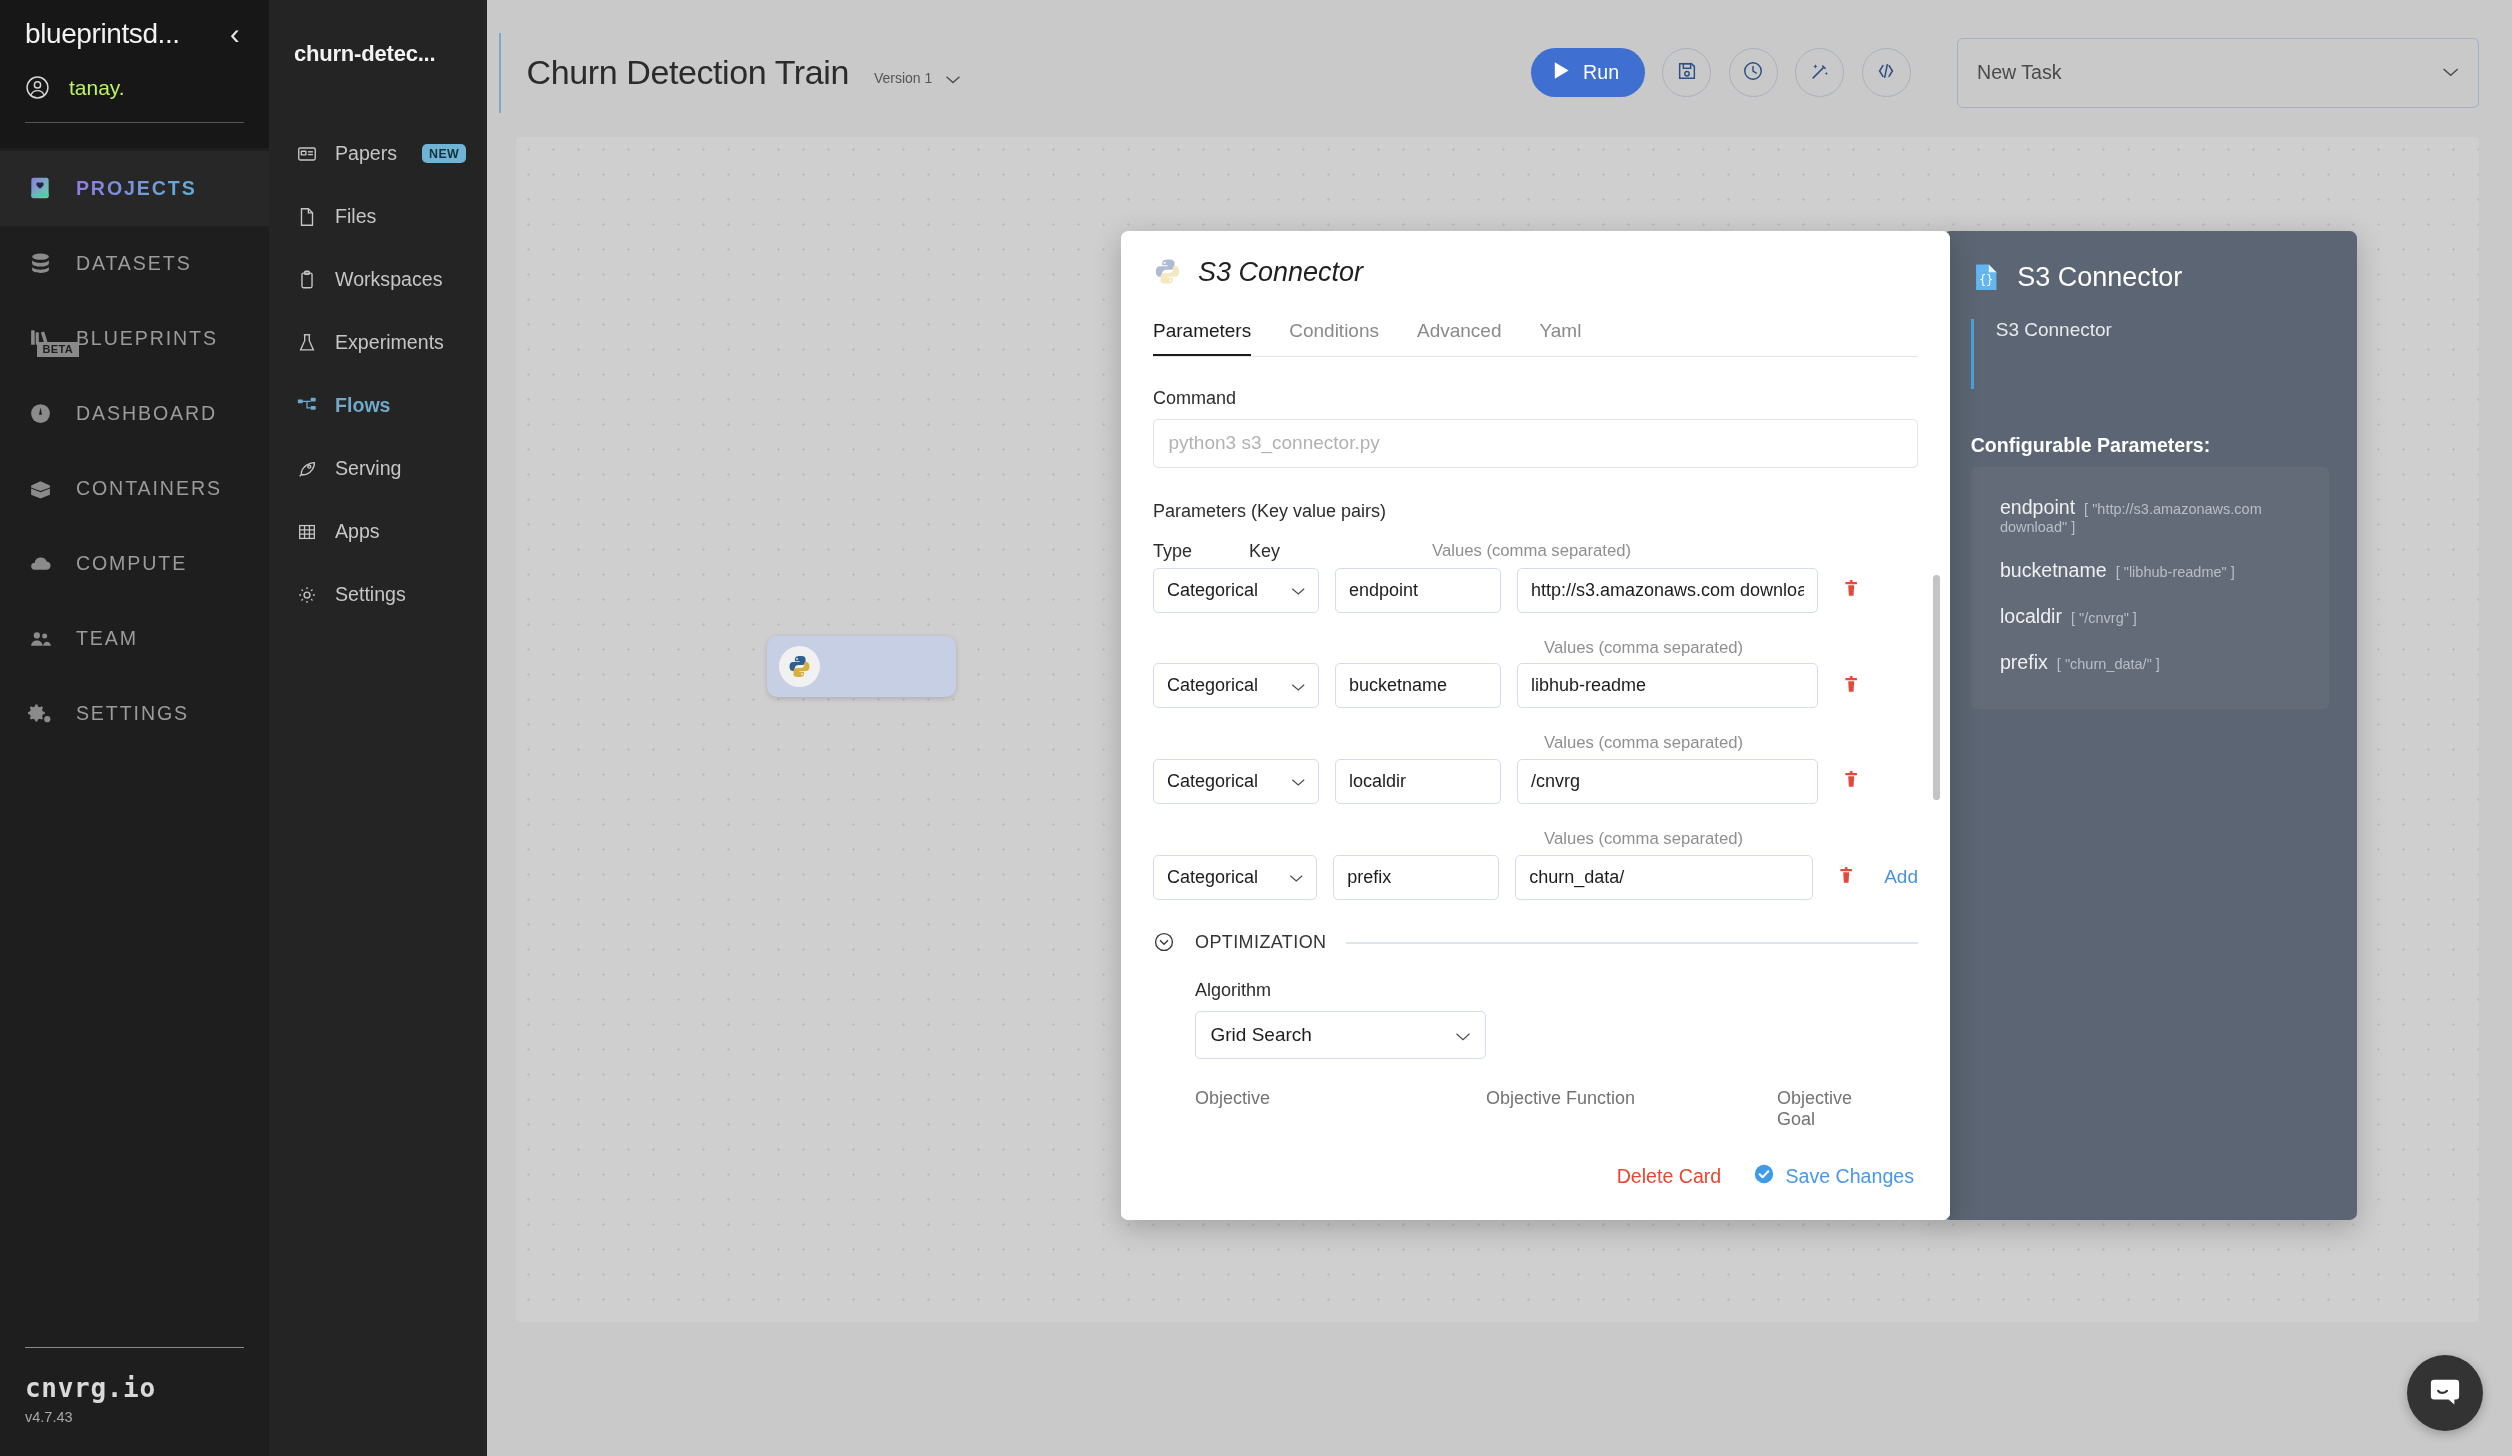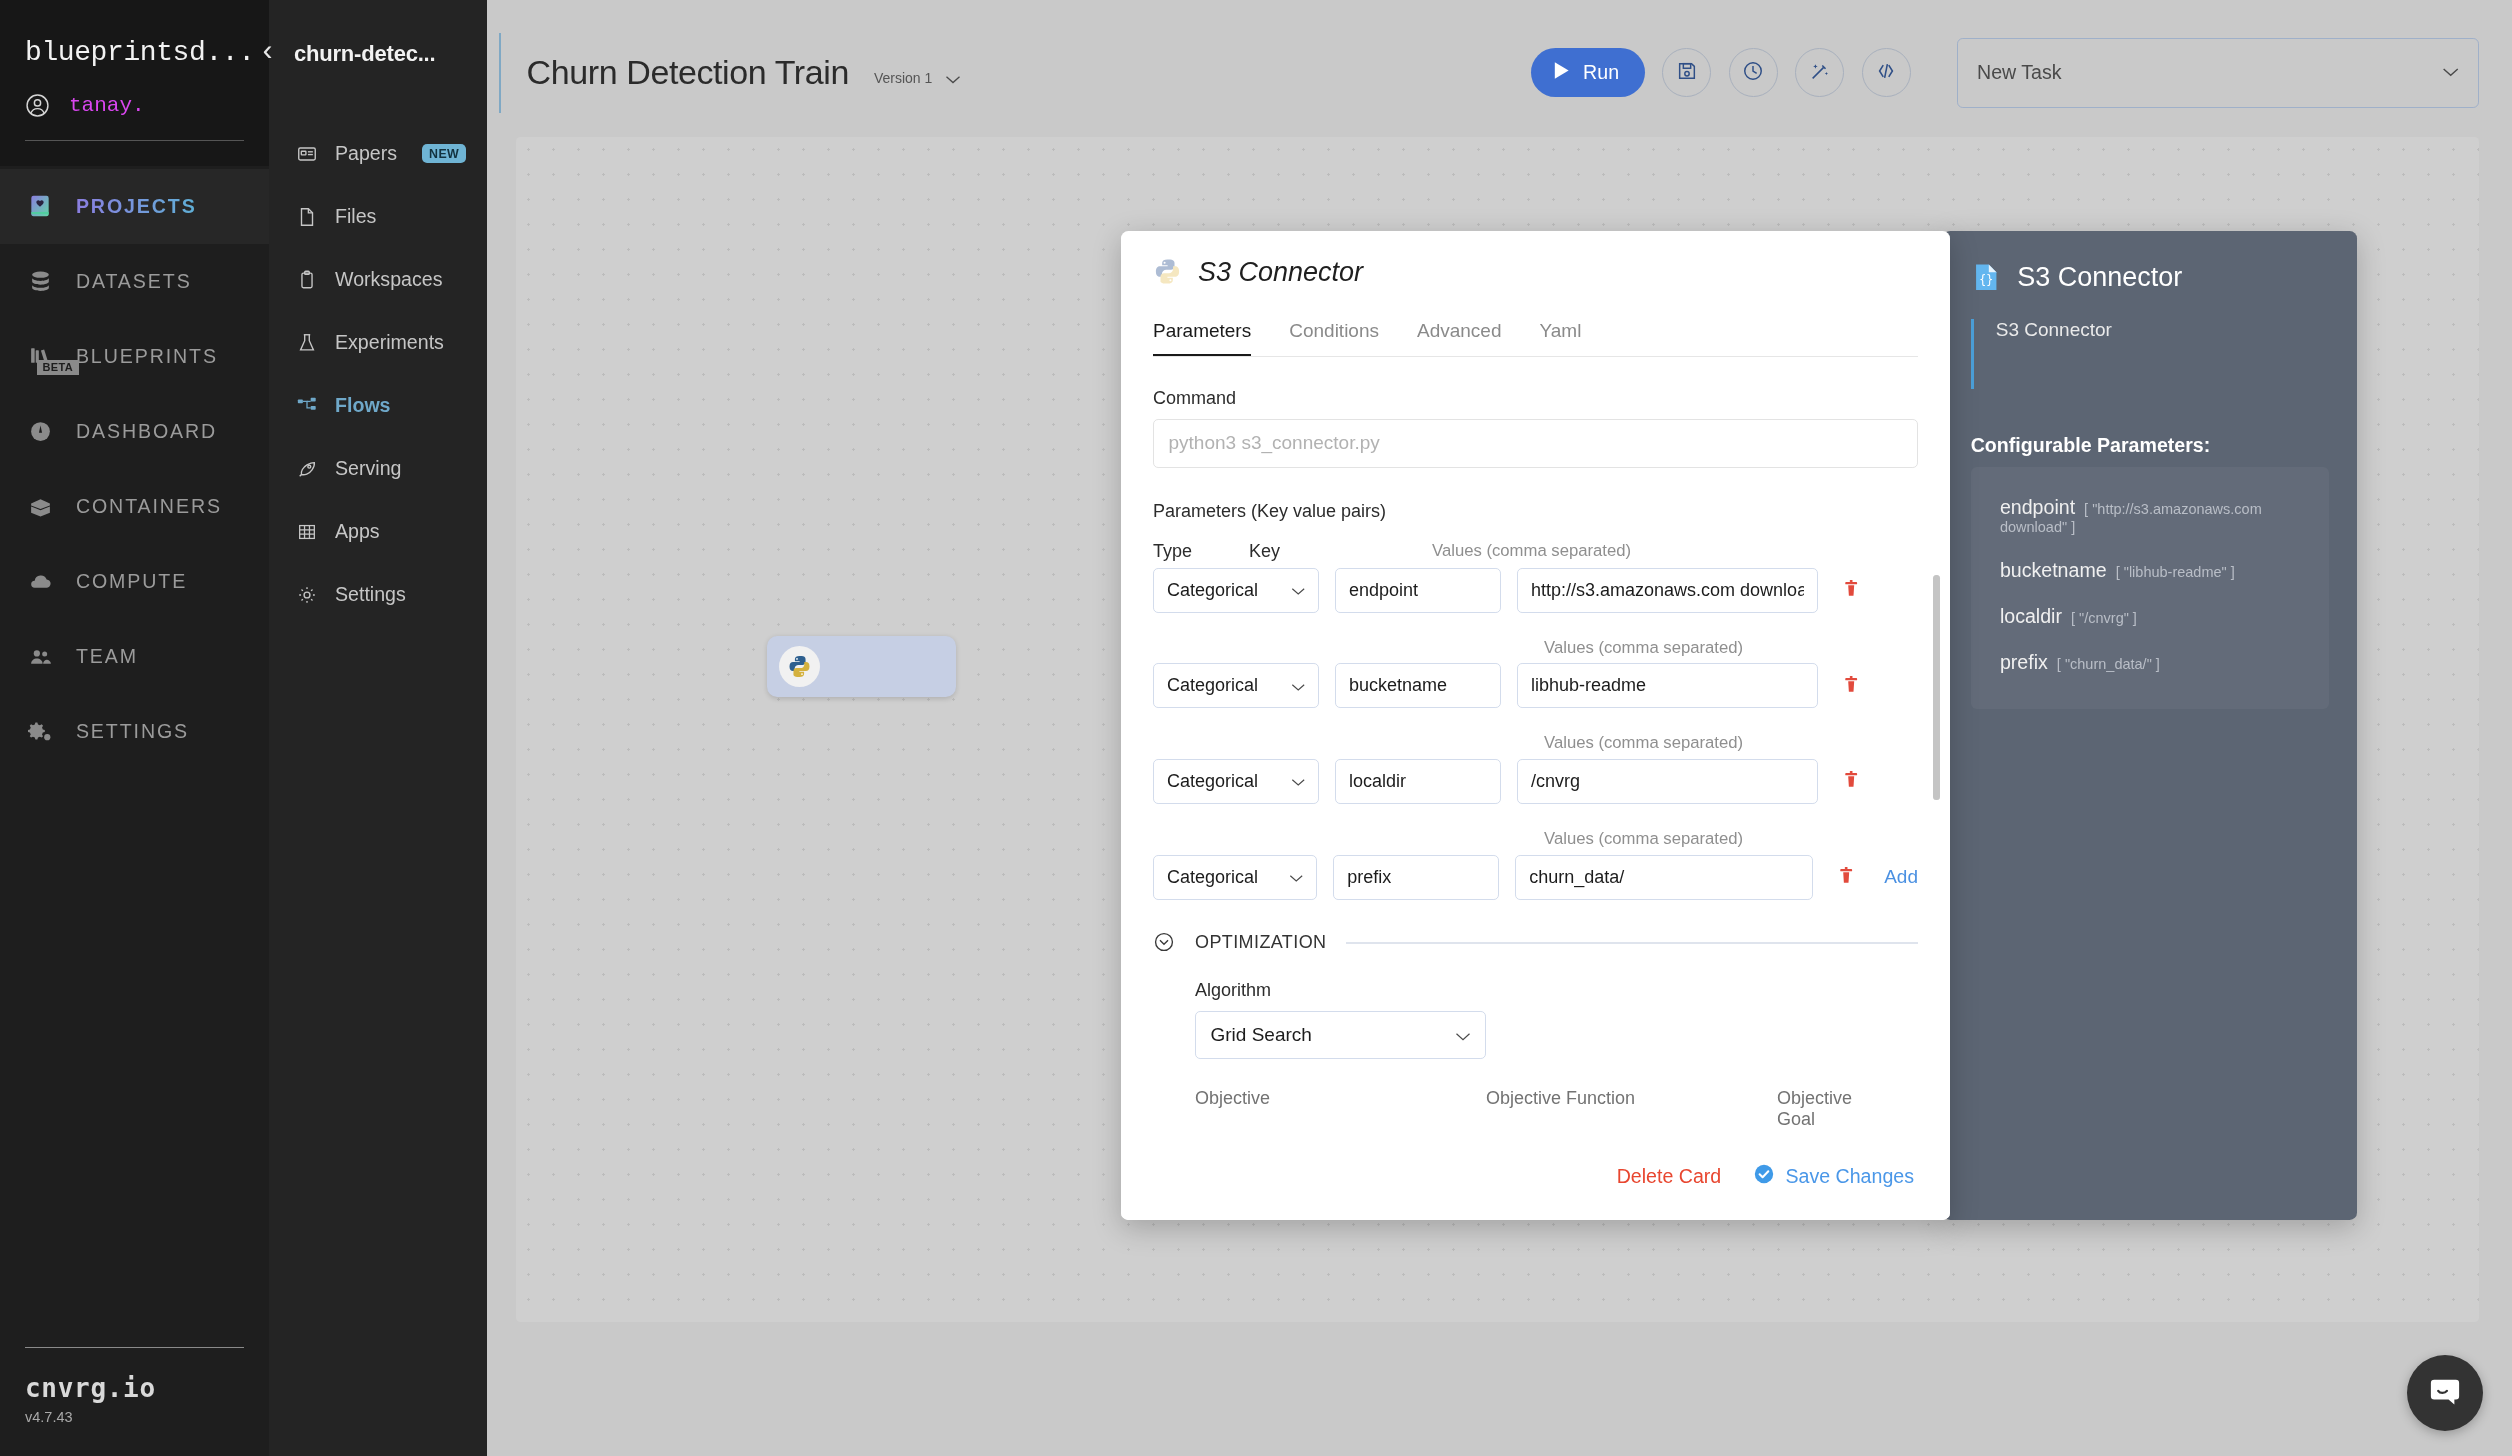--- a/index.html
+++ b/index.html
@@ -10,27 +10,27 @@
     background: #c9c9c9;
   }
   .app { position: relative; width: 2512px; height: 1457px; display: flex; }
 
   
   .sidebar-main {
     width: 269px; height: 1457px; background: #1e1e1e;
     display: flex; flex-direction: column; flex: none;
     position: relative; z-index: 40;
   }
-  .sb-top { padding: 37px 25px 0 25px; background: #171717; padding-bottom: 25px; font-family: Liberation Mono, monospace; }
+  .sb-top { padding: 18px 25px 0 25px; background: #171717; padding-bottom: 25px; }
   .sb-org-row { display: flex; align-items: center; justify-content: space-between; }
   .sb-org-name { color: #f2f2f2; font-size: 28px; font-weight: 400; letter-spacing: -0.4px; }
   .sb-collapse { color: #e6e6e6; font-size: 29px; line-height: 1; cursor: pointer; padding: 0 4.4px; }
   .sb-user-row { display: flex; align-items: center; gap: 19px; margin-top: 25px; }
   .sb-user-icon { width: 25px; height: 25px; flex: none; }
-  .sb-user-name { color: #d946ef; font-size: 21px; }
+  .sb-user-name { color: #bef264; font-size: 21px; }
   .sb-divider { height: 0.7px; background: #555; margin-top: 22px; }
 
   .sb-nav { flex: 1; padding-top: 2.9px; }
   .sb-item {
     display: flex; align-items: center; gap: 20.4px;
     height: 75px; padding: 0 25px; cursor: pointer; position: relative;
   }
   .sb-item .sb-ico { width: 30.5px; height: 30.5px; flex: none; display:flex; align-items:center; justify-content:center; position: relative; }
   .sb-item .sb-label { font-size: 19.6px; letter-spacing: 1.9px; color: #9b9b9b; font-weight: 400; }
   .sb-item.active { background: #272727; }

